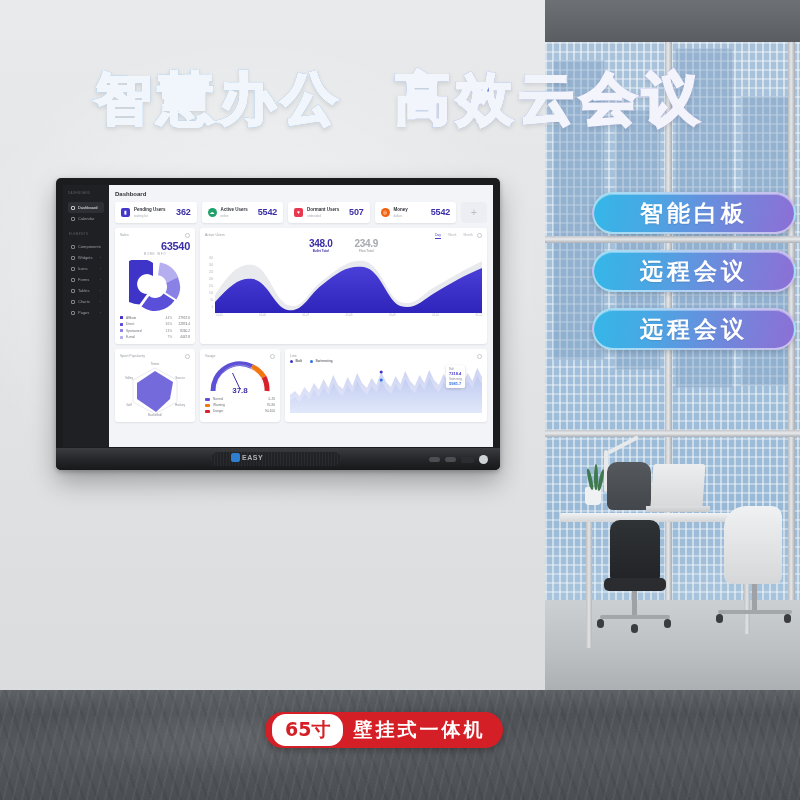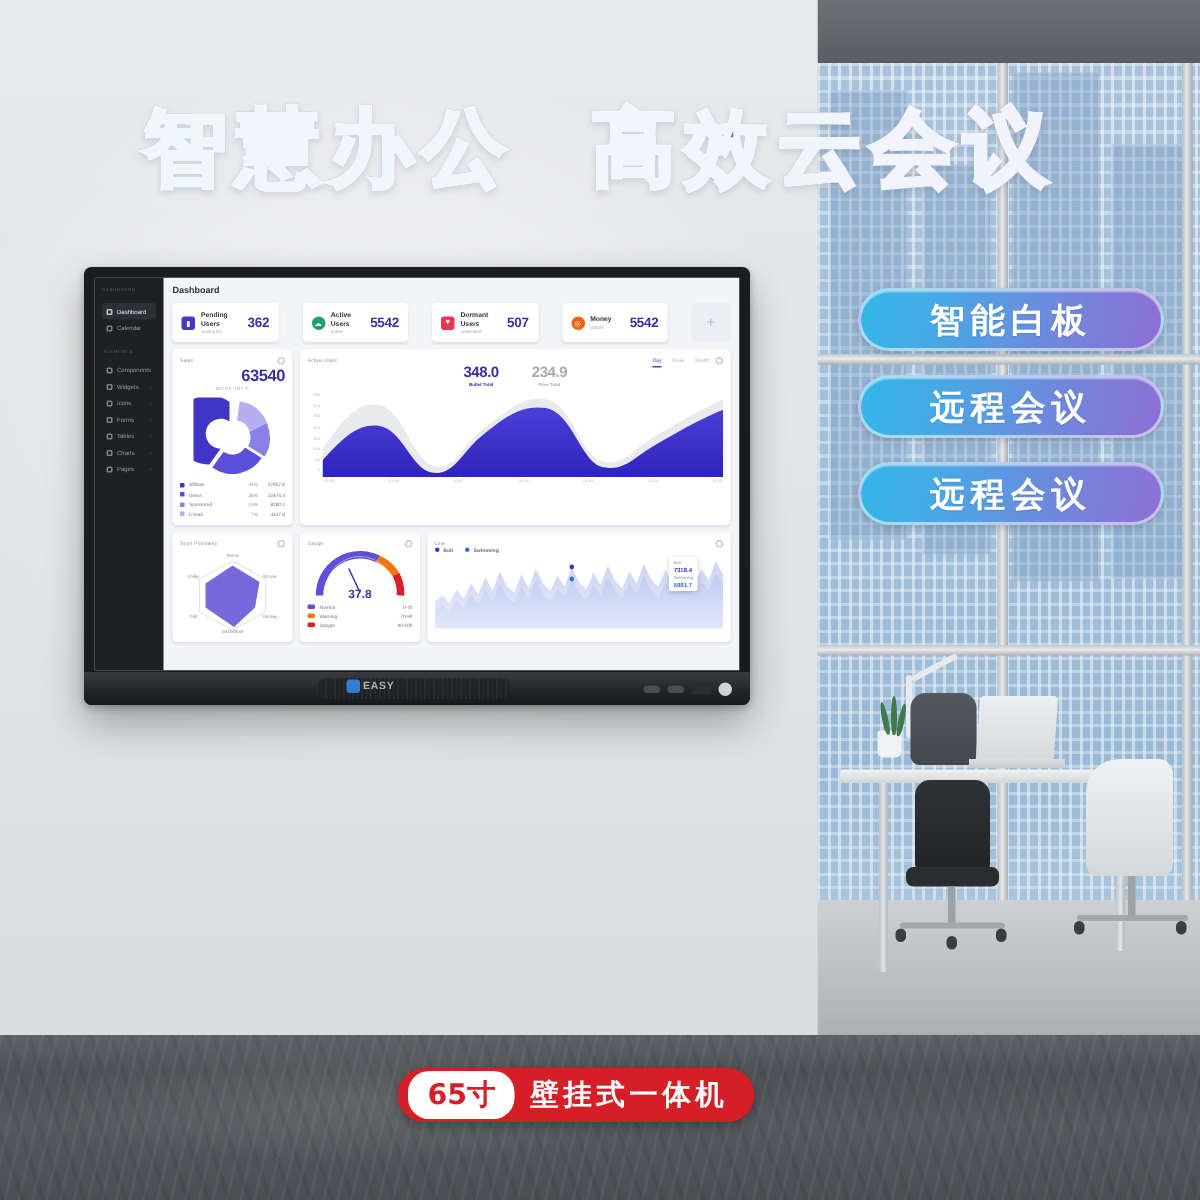--- a/index.html
+++ b/index.html
@@ -82,21 +82,21 @@
     background: linear-gradient(90deg,#3f93d8 0%,#4a8ed6 35%,#5f78d2 65%,#7158cf 100%);
     -webkit-background-clip:text; background-clip:text; color:transparent;
     -webkit-text-stroke:3px rgba(255,255,255,.92);
     paint-order: stroke fill;
     filter: drop-shadow(0 2px 2px rgba(0,0,0,.10));
     font-family:"DejaVu Sans","Liberation Sans",sans-serif;
     white-space:pre;
   }
 
   
-  .badges { position:absolute; left:572px; top:192px; width:204px; }
+  .badges { position:absolute; left:592px; top:192px; width:204px; }
   .badge {
     height:42px; margin-bottom:16px; border-radius:21px;
     background: linear-gradient(100deg,#34b7e8 0%,#49a7e4 28%,#6d8adc 62%,#8d6fd6 100%);
     display:flex; align-items:center; justify-content:center;
     color:#fff; font-size:23px; font-weight:bold; letter-spacing:4px;
     font-family:"DejaVu Sans","Liberation Sans",sans-serif;
     box-shadow: 0 2px 5px rgba(0,0,0,.16), inset 0 1px 0 rgba(255,255,255,.35);
     text-shadow: 0 1px 1px rgba(0,0,0,.10);
     border: 2px solid rgba(255,255,255,.55);
   }
@@ -142,21 +142,21 @@
   .side-item { display:flex; align-items:center; gap:3px; padding:3px 3px; border-radius:2px;
     font-size:4px; color:#9a9ca2; position:relative; }
   .side-item.active { background:#2d2f34; color:#e9eaec; }
   .side-ico { width:4px;height:4px;border:.5px solid currentColor;border-radius:1px;opacity:.8; flex:none;}
   .side-arrow { position:absolute; right:3px; color:#55575c; font-size:4px; }
 
   .main { flex:1; padding:6px 6px 0 6px; overflow:hidden; }
   .dash-title { font-size:6px; color:#2f3136; margin-bottom:5px; font-weight:bold;}
   .card { background:#fff; border-radius:3px; box-shadow:0 1px 2px rgba(20,20,40,.09); }
 
-  .stats { display:flex; gap:16px; margin-bottom:5px; align-items:stretch; }
+  .stats { display:flex; gap:5px; margin-bottom:5px; align-items:stretch; }
   .stat { flex:1; padding:5px 6px; display:flex; align-items:center; justify-content:space-between; }
   .stat-l { display:flex; align-items:center; gap:4px; }
   .stat-ico { width:9px;height:9px;border-radius:2px;display:flex;align-items:center;justify-content:center;
     color:#fff;font-size:5px; flex:none;}
   .stat-name { font-size:4.5px; color:#32343a; font-weight:bold; line-height:1.25;}
   .stat-sub { font-size:3px; color:#a9abb2; }
   .stat-val { font-size:9px; color:#3b2fa8; font-weight:bold; letter-spacing:-.2px;}
   .stat-add { width:26px; background:#eceef3; border-radius:3px; display:flex;align-items:center;
     justify-content:center;color:#b9bcc4;font-size:10px; flex:none;}
 

